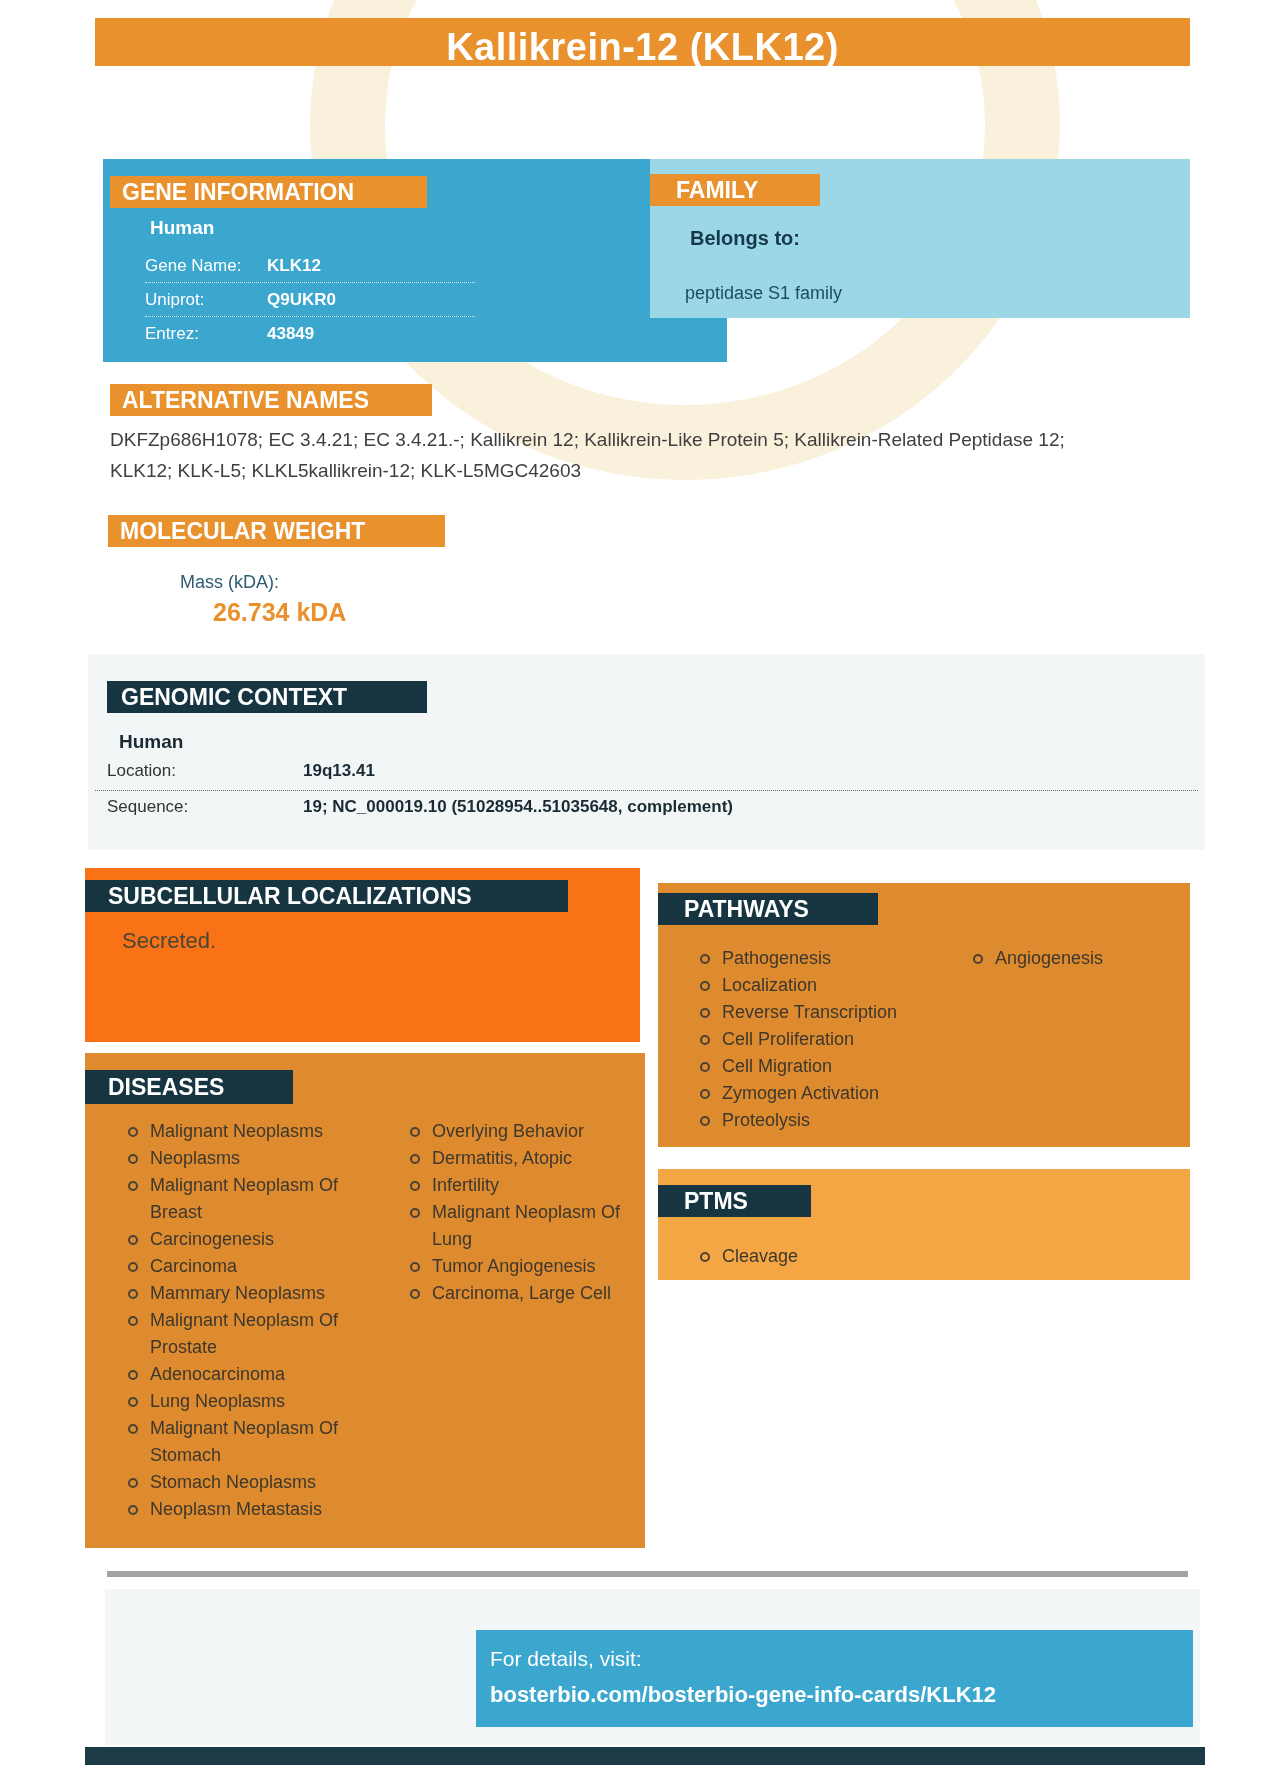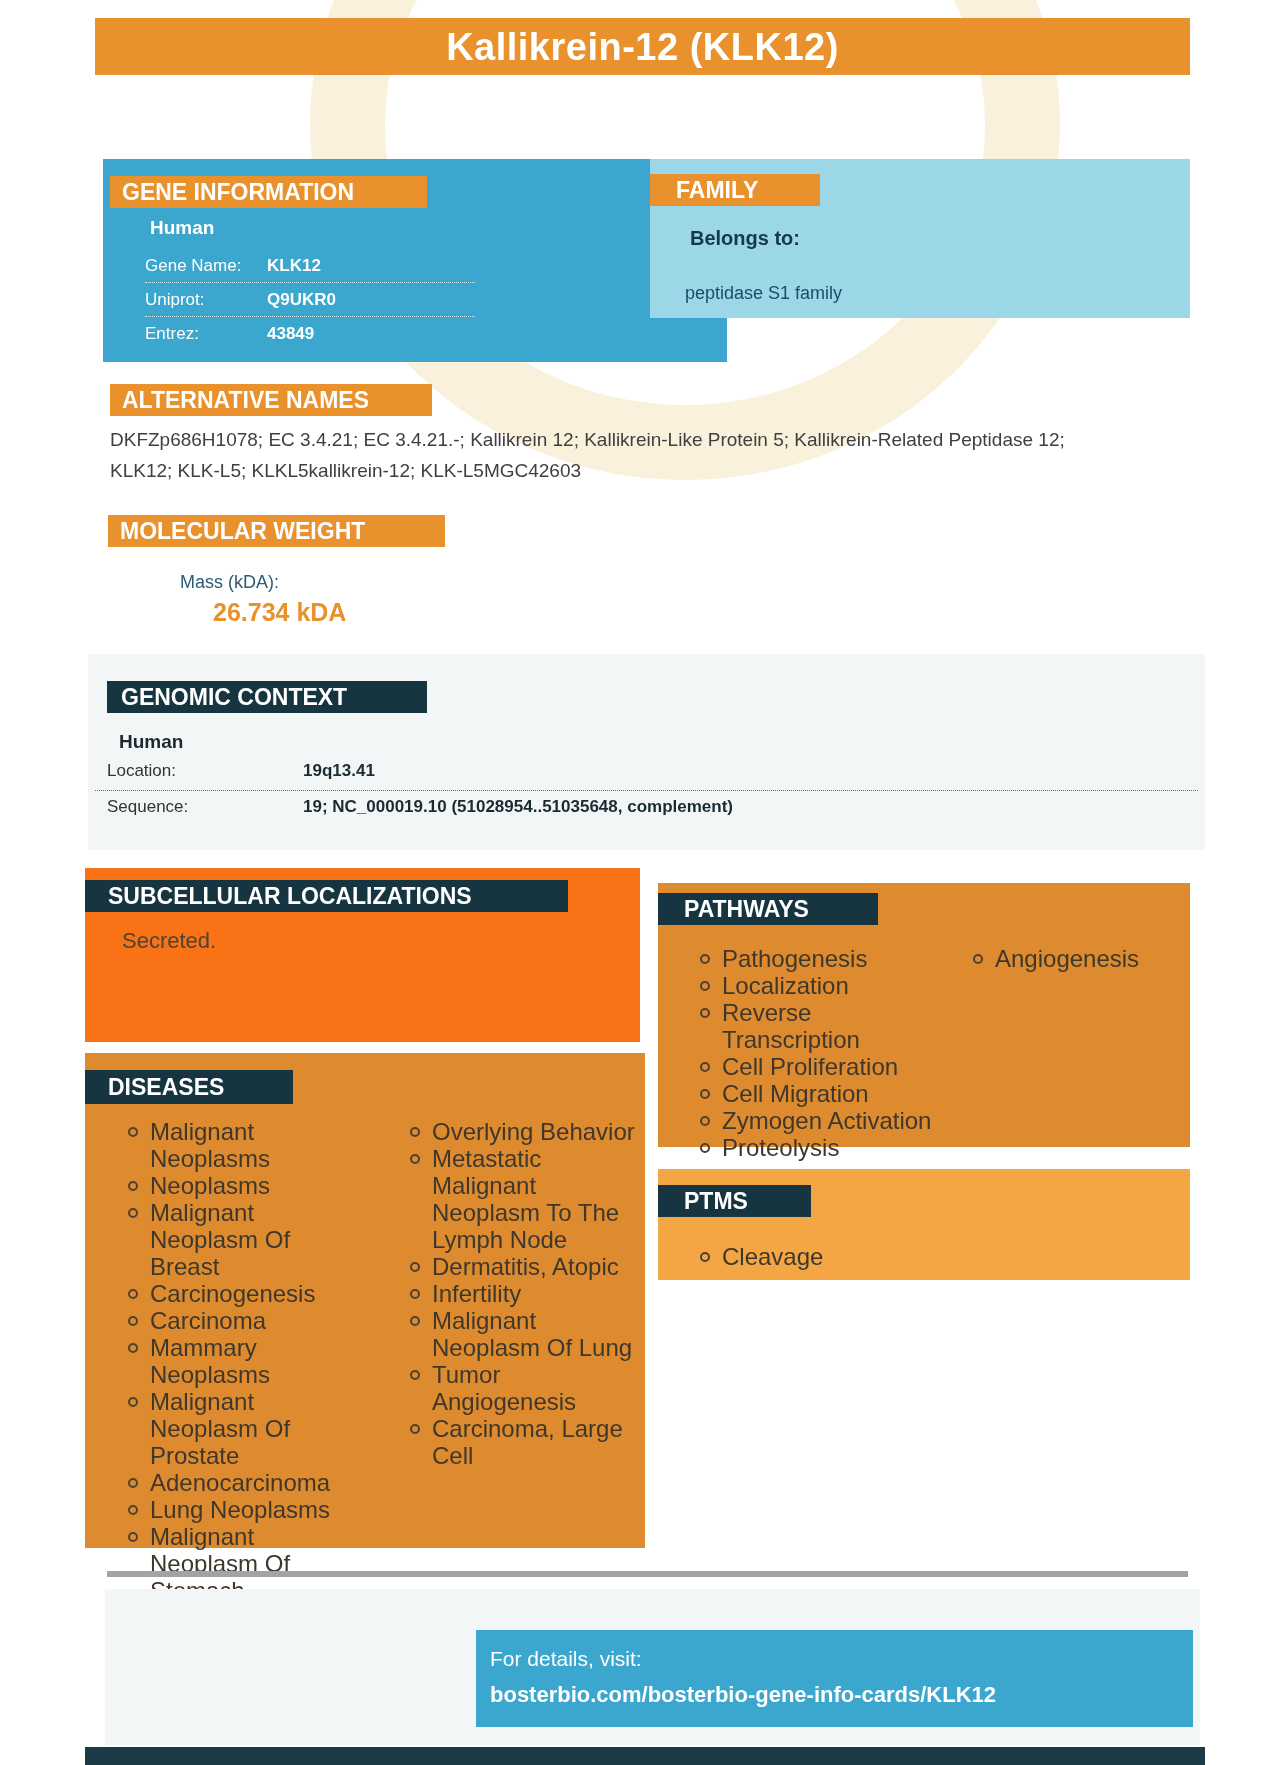--- a/index.html
+++ b/index.html
@@ -8,21 +8,21 @@
     background:#ffffff;
     font-family:"Liberation Sans","DejaVu Sans",sans-serif;
   }
   
   .watermark{
     position:absolute; left:310px; top:-230px; width:600px; height:560px;
     border-radius:50%; border:75px solid #FAF1DC; z-index:0;
   }
   
   .banner{
-    position:absolute; left:95px; top:18px; width:1095px; height:57px;
+    position:absolute; left:95px; top:18px; width:1095px; height:48px;
     background:#E8912D; z-index:2;
   }
   .banner h1{
     margin:0; color:#ffffff; font-size:38px; font-weight:bold;
     text-align:center; line-height:59px; letter-spacing:0.5px;
   }
   
   .hdr{
     position:absolute; height:32px; line-height:32px;
     color:#ffffff; font-size:23px; font-weight:bold; z-index:3;
@@ -117,21 +117,21 @@
 
   .ptms-panel{
     position:absolute; left:658px; top:1169px; width:532px; height:111px;
     background:#F4A644; z-index:1;
   }
   .ptms-panel .hdr{ left:0; top:16px; width:127px; padding-left:26px; }
 
   ul.blist{ position:absolute; list-style:none; margin:0; padding:0; }
   ul.blist li{
     position:relative; padding-left:30px; color:#3E382C;
-    font-size:24px; line-height:27px;
+    font-size:18px; line-height:27px;
   }
   ul.blist li::before{
     content:""; position:absolute; left:8px; top:9px;
     width:6px; height:6px; border:2px solid #4A4335; border-radius:50%;
   }
   .pw-col1{ left:34px; top:62px; width:240px; }
   .pw-col2{ left:307px; top:62px; width:210px; }
   .ds-col1{ left:35px; top:65px; width:230px; }
   .ds-col2{ left:317px; top:65px; width:245px; }
   .ptms-list{ left:34px; top:74px; width:240px; }
@@ -249,21 +249,20 @@
         <li>Malignant Neoplasm Of Prostate</li>
         <li>Adenocarcinoma</li>
         <li>Lung Neoplasms</li>
         <li>Malignant Neoplasm Of Stomach</li>
         <li>Stomach Neoplasms</li>
         <li>Neoplasm Metastasis</li>
       </ul>
     <ul class="blist ds-col2">
 
     <li>Overlying Behavior</li>
-        <li>Metastatic Malignant Neoplasm To The Lymph Node</li>
         <li>Dermatitis, Atopic</li>
         <li>Infertility</li>
         <li>Malignant Neoplasm Of Lung</li>
         <li>Tumor Angiogenesis</li>
         <li>Carcinoma, Large Cell</li>
       </ul>
   </section>
 
   <section class="ptms-panel">
     <div class="hdr teal">PTMS</div>

